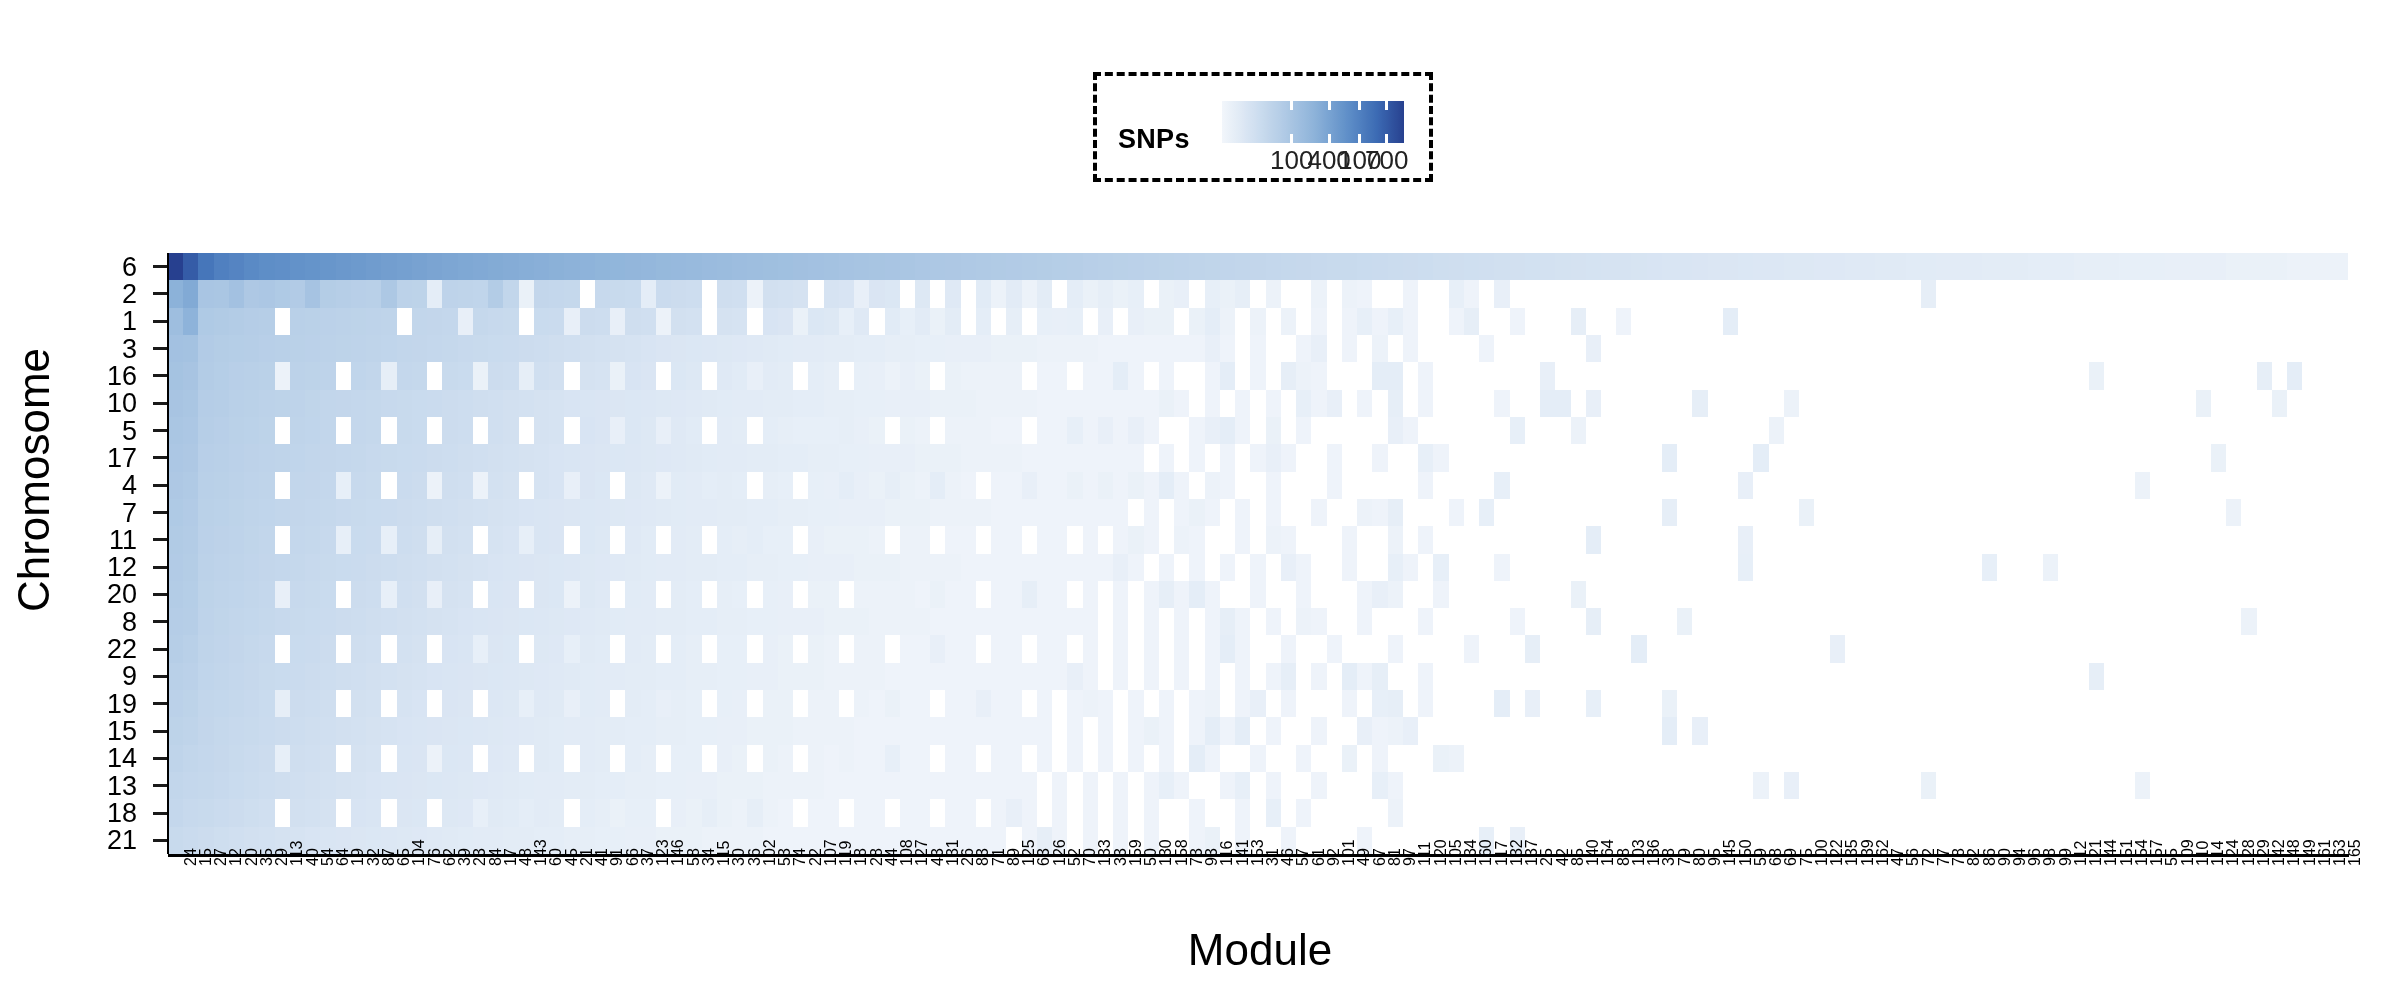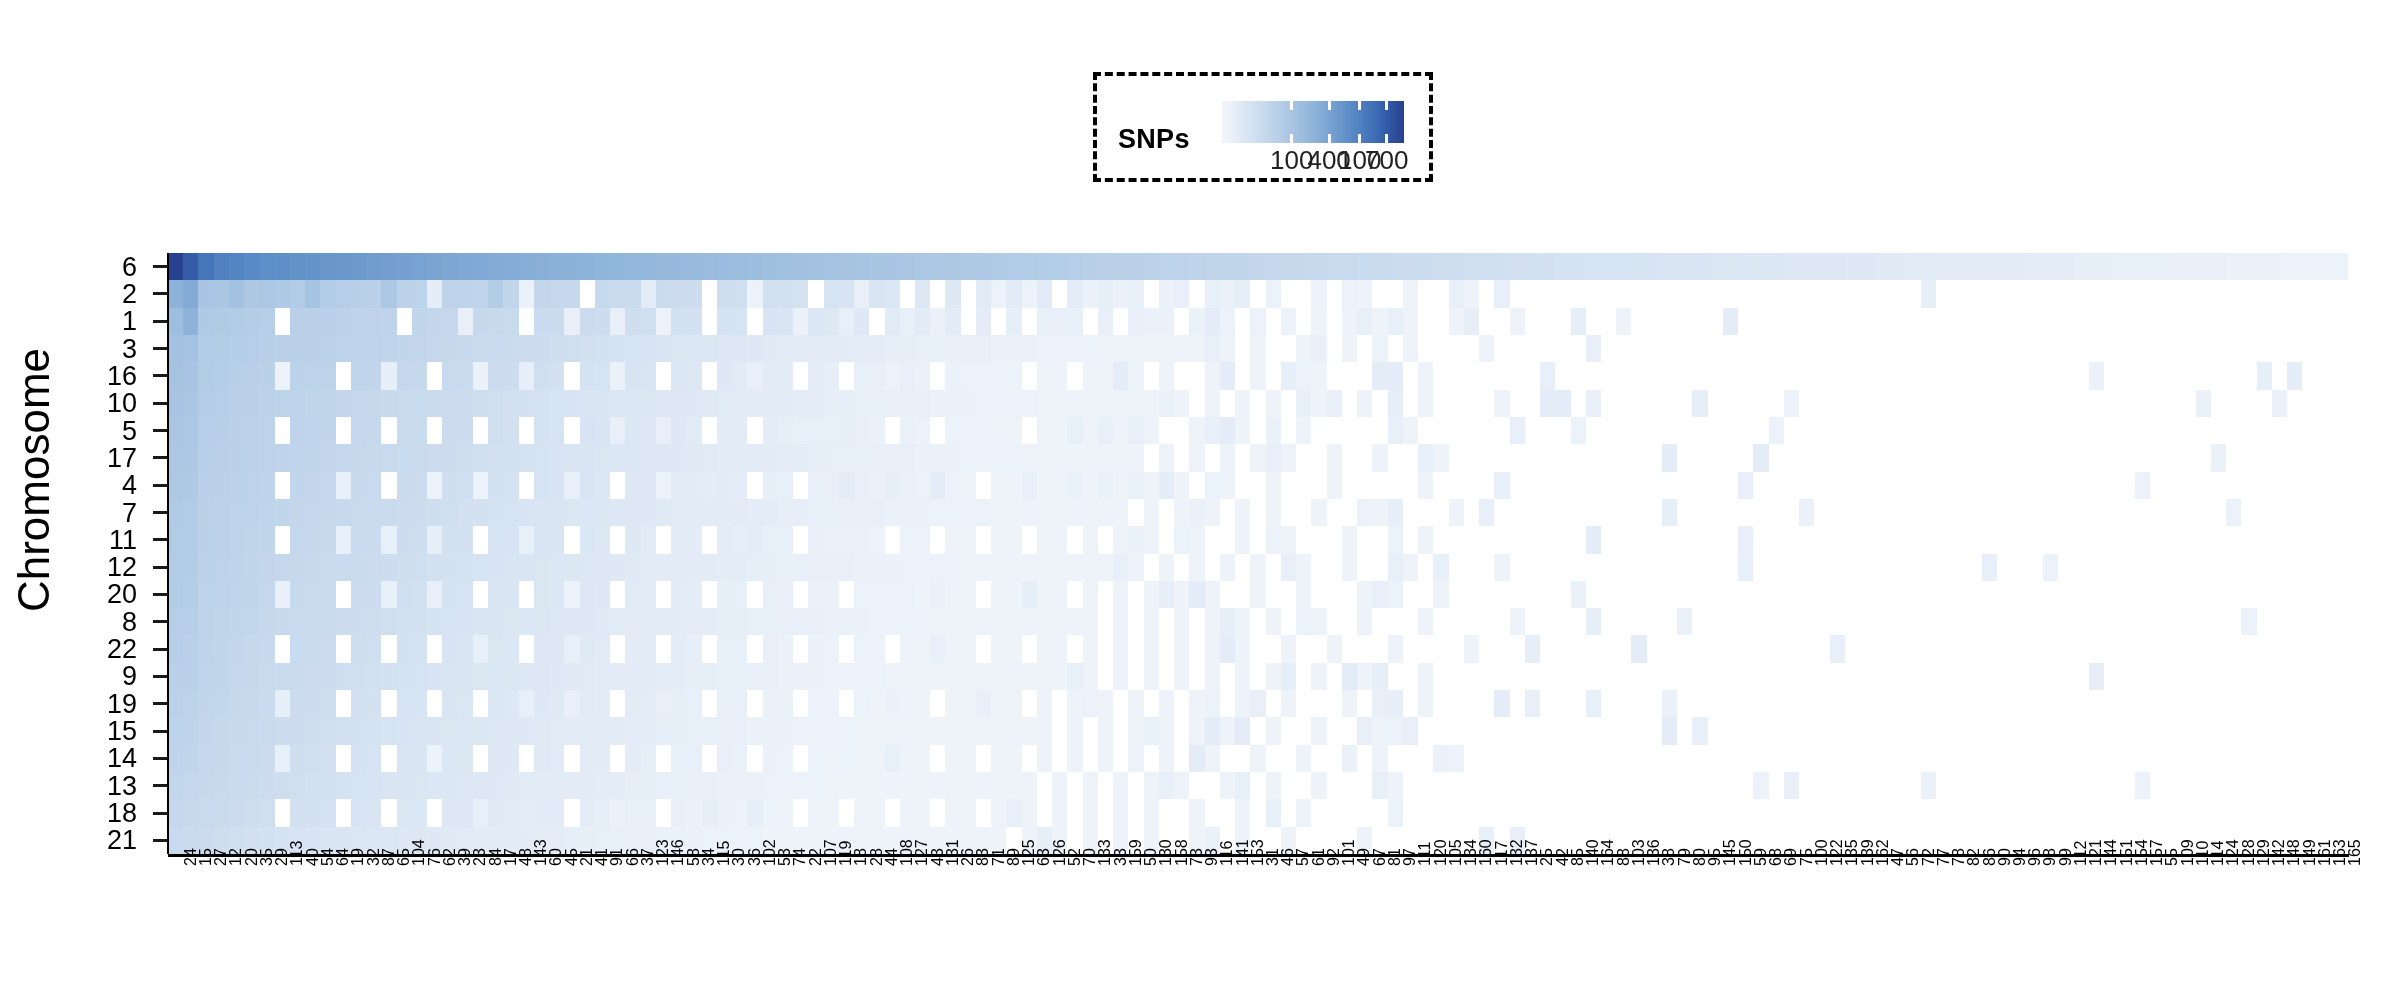--- a/index.html
+++ b/index.html
@@ -3407,20 +3407,21 @@
       <div class="xlabel" style="left: 2254.91px; top: 866px;">129</div>
       <div class="xlabel" style="left: 2270.15px; top: 866px;">142</div>
       <div class="xlabel" style="left: 2285.4px; top: 866px;">148</div>
       <div class="xlabel" style="left: 2300.64px; top: 866px;">149</div>
       <div class="xlabel" style="left: 2315.89px; top: 866px;">161</div>
       <div class="xlabel" style="left: 2331.13px; top: 866px;">163</div>
       <div class="xlabel" style="left: 2346.38px; top: 866px;">165</div>
     </div>
 
   <div id="ytitle">Chromosome</div>
+  <div id="xtitle">Module</div>
 <div class="ytick" style="top: 265.159px;"></div>
     <div class="ytick" style="top: 292.477px;"></div>
     <div class="ytick" style="top: 319.795px;"></div>
     <div class="ytick" style="top: 347.114px;"></div>
     <div class="ytick" style="top: 374.432px;"></div>
     <div class="ytick" style="top: 401.75px;"></div>
     <div class="ytick" style="top: 429.068px;"></div>
     <div class="ytick" style="top: 456.386px;"></div>
     <div class="ytick" style="top: 483.705px;"></div>
     <div class="ytick" style="top: 511.023px;"></div>

